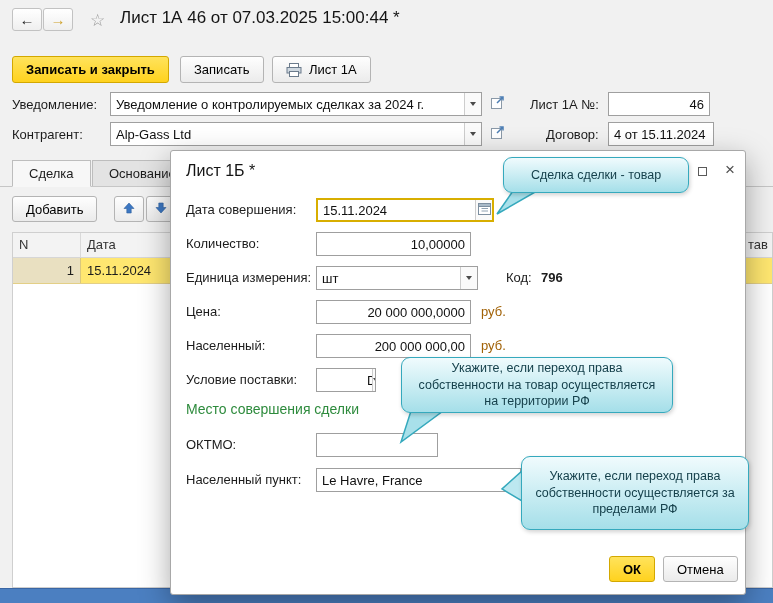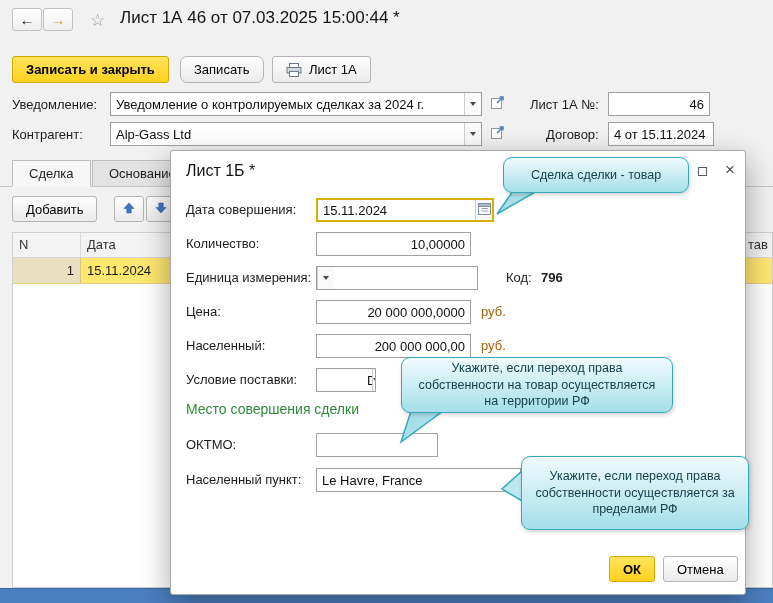--- a/index.html
+++ b/index.html
@@ -75,21 +75,21 @@
   </div>
   <div class="navbtn" style="left:43px;">
     <span style="color:#cfa22c;">→</span>
   </div>
   <div class="star" style="left:90px; top:10px;">
     <span>☆</span>
   </div>
   <div class="page-title" style="left:120px; top:8px;">Лист 1А 46 от 07.03.2025 15:00:44 *</div>
 
   <button class="btn btn-yellow" style="left:12px; top:56px;">Записать и закрыть</button>
-  <button class="btn" style="left:180px; top:56px;border-radius:7px;">Записать</button>
+  <button class="btn" style="left:180px; top:56px;">Записать</button>
   <button class="btn" style="left:272px; top:56px; gap:7px;">
     <span style="display:inline-flex;">
       <svg width="16" height="14" viewBox="0 0 16 14">
           <rect x="3.5" y="0.5" width="9" height="4" fill="#ffffff" stroke="#6b7b8c"></rect>
           <rect x="1" y="4.5" width="14" height="5.5" fill="#cfd8e0" stroke="#6b7b8c"></rect>
           <rect x="3.5" y="8.5" width="9" height="5" fill="#ffffff" stroke="#6b7b8c"></rect>
         </svg>
     </span>
     <span>Лист 1А</span>
   </button>
@@ -205,20 +205,21 @@
       </span>
     </div>
 
     <div class="label" style="left:15px; top:85px;">Количество:</div>
     <div class="input num" style="left:145px; top:81px; width:155px;">
       <span class="txt">10,00000</span>
     </div>
 
     <div class="label" style="left:15px; top:119px;">Единица измерения:</div>
     <div class="input" style="left:145px; top:115px; width:162px;">
+      <span class="txt">шт</span>
       <span class="dd">
           <span class="caret"></span>
         </span>
     </div>
     <div class="label" style="left:335px; top:119px;">Код:</div>
     <div class="label code-val" style="left:370px; top:119px;">796</div>
 
     <div class="label" style="left:15px; top:153px;">Цена:</div>
     <div class="input num" style="left:145px; top:149px; width:155px;">
       <span class="txt">20 000 000,0000</span>

